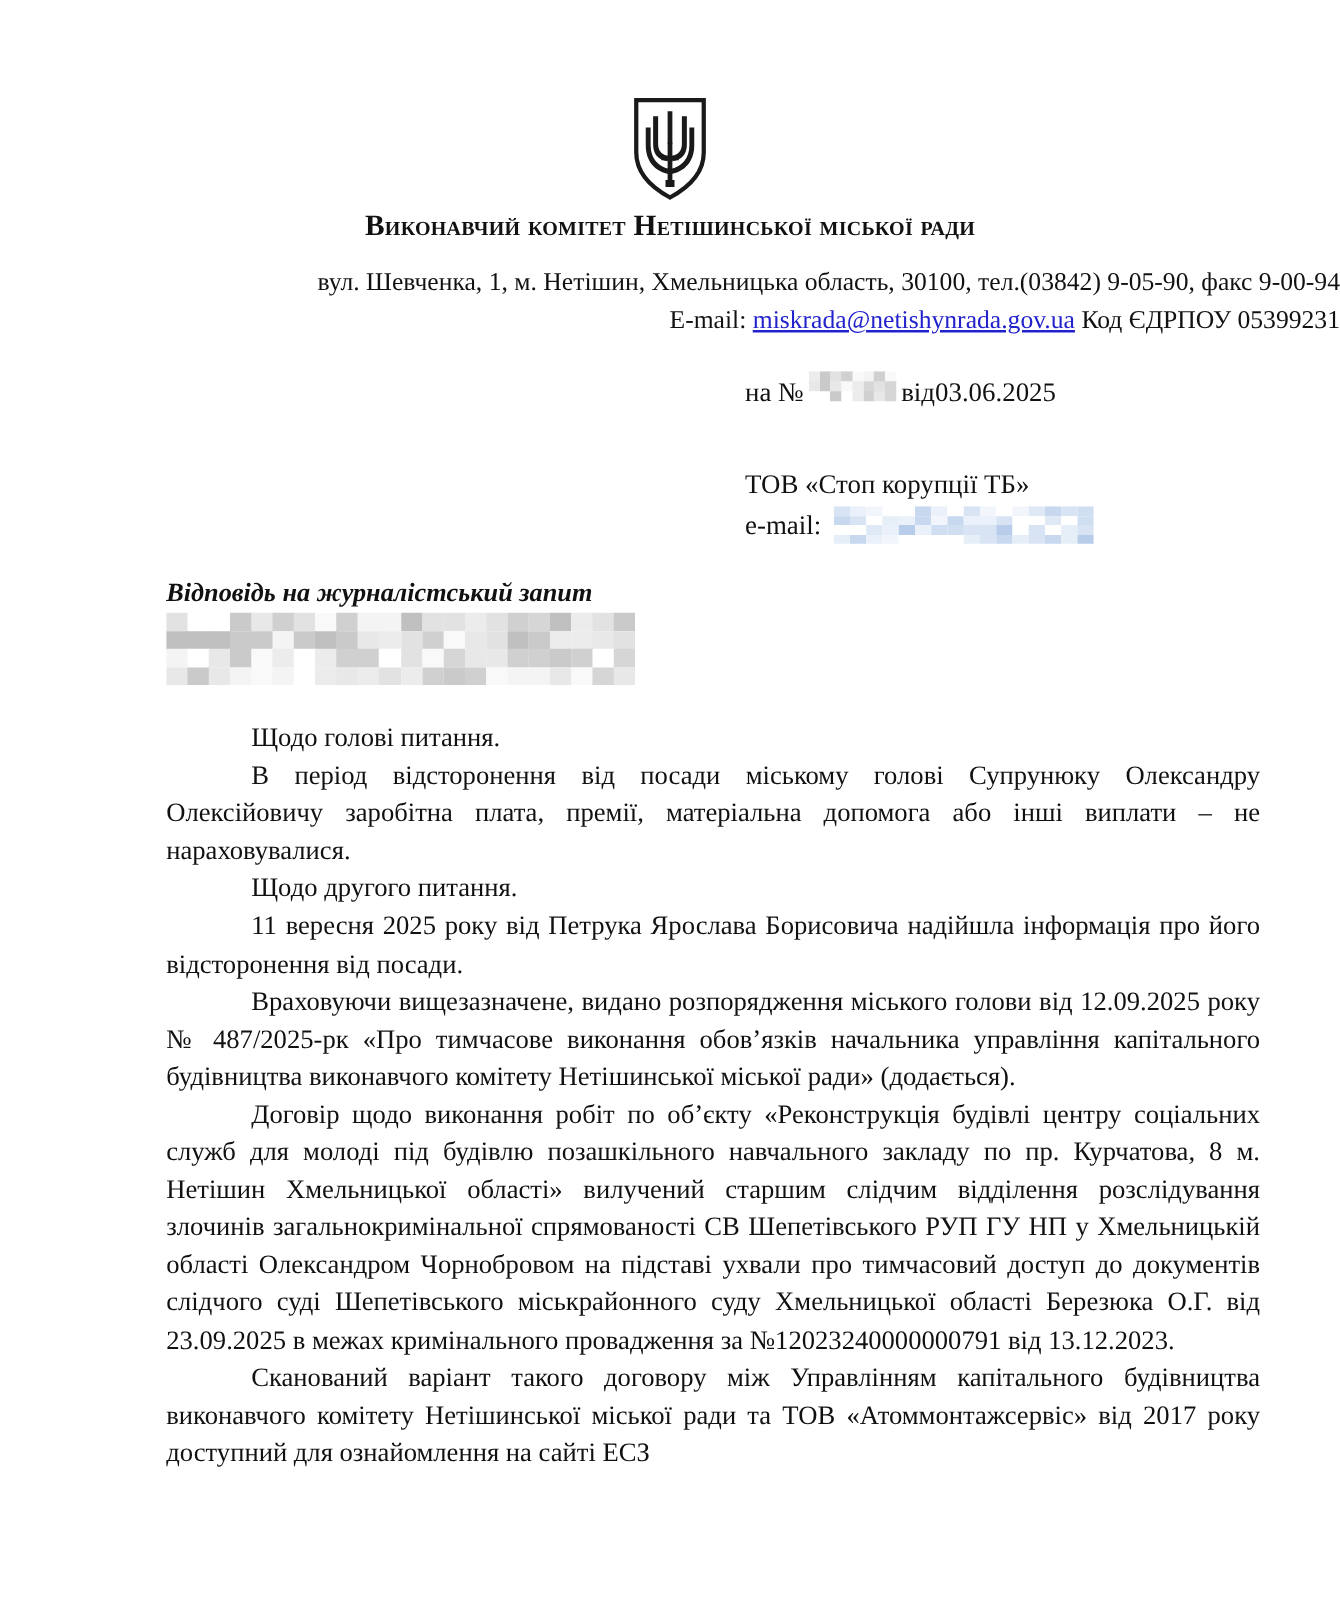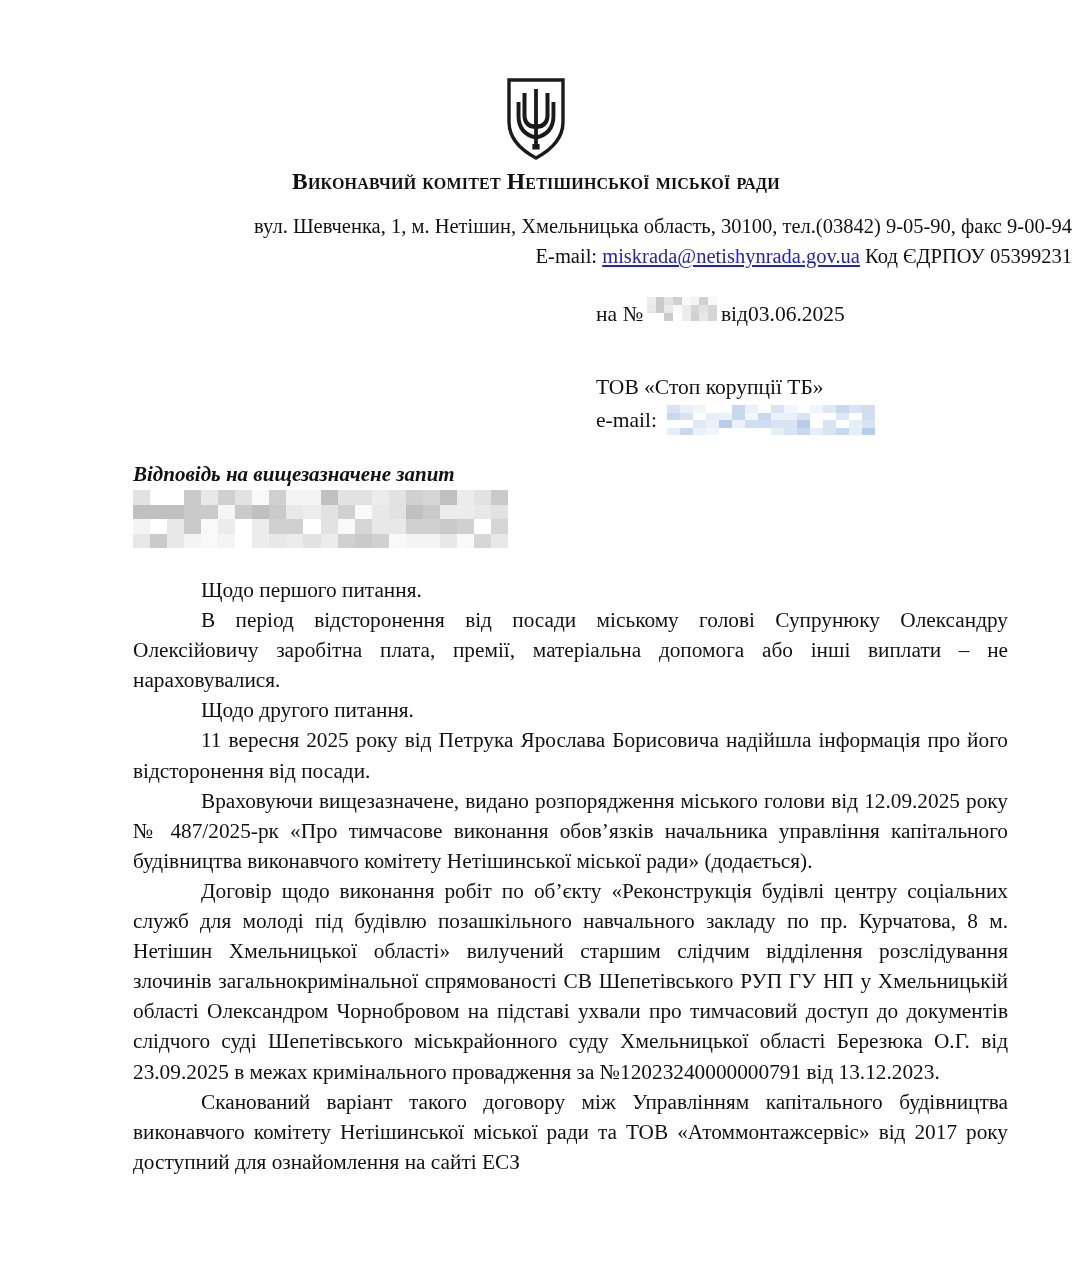--- a/index.html
+++ b/index.html
@@ -297,21 +297,21 @@
           <span style="left: 130px; top: 22.5px; width: 13.6px; height: 8.1px; background: rgb(199, 216, 239);"></span>
           <span style="left: 143px; top: 22.5px; width: 13.6px; height: 8.1px; background: rgb(230, 238, 248);"></span>
           <span style="left: 156px; top: 22.5px; width: 13.6px; height: 8.1px; background: rgb(216, 228, 244);"></span>
           <span style="left: 169px; top: 22.5px; width: 13.6px; height: 8.1px; background: rgb(199, 216, 239);"></span>
           <span style="left: 182px; top: 22.5px; width: 13.6px; height: 8.1px; background: rgb(230, 238, 248);"></span>
           <span style="left: 195px; top: 22.5px; width: 13.6px; height: 8.1px; background: rgb(184, 205, 234);"></span>
         </span>
     </div>
   </div>
 
-  <div class="subject">Відповідь на вищезазначене запит</div>
+  <div class="subject">Відповідь на журналістський запит</div>
   <div class="mosaic mosaic-subject" id="mos-subject">
       <span style="left: 0px; top: 0px; width: 17.6455px; height: 15.1px; background: rgb(226, 226, 226);"></span>
       <span style="left: 17.0455px; top: 0px; width: 17.6455px; height: 15.1px; background: rgb(255, 255, 255);"></span>
       <span style="left: 34.0909px; top: 0px; width: 17.6455px; height: 15.1px; background: rgb(255, 255, 255);"></span>
       <span style="left: 51.1364px; top: 0px; width: 17.6455px; height: 15.1px; background: rgb(202, 202, 202);"></span>
       <span style="left: 68.1818px; top: 0px; width: 17.6455px; height: 15.1px; background: rgb(232, 232, 232);"></span>
       <span style="left: 85.2273px; top: 0px; width: 17.6455px; height: 15.1px; background: rgb(208, 208, 208);"></span>
       <span style="left: 102.273px; top: 0px; width: 17.6455px; height: 15.1px; background: rgb(226, 226, 226);"></span>
       <span style="left: 119.318px; top: 0px; width: 17.6455px; height: 15.1px; background: rgb(249, 249, 249);"></span>
       <span style="left: 136.364px; top: 0px; width: 17.6455px; height: 15.1px; background: rgb(208, 208, 208);"></span>
@@ -390,21 +390,21 @@
       <span style="left: 255.682px; top: 43.5px; width: 17.6455px; height: 15.1px; background: rgb(249, 249, 249);"></span>
       <span style="left: 272.727px; top: 43.5px; width: 17.6455px; height: 15.1px; background: rgb(244, 244, 244);"></span>
       <span style="left: 289.773px; top: 43.5px; width: 17.6455px; height: 15.1px; background: rgb(244, 244, 244);"></span>
       <span style="left: 306.818px; top: 43.5px; width: 17.6455px; height: 15.1px; background: rgb(232, 232, 232);"></span>
       <span style="left: 323.864px; top: 43.5px; width: 17.6455px; height: 15.1px; background: rgb(249, 249, 249);"></span>
       <span style="left: 340.909px; top: 43.5px; width: 17.6455px; height: 15.1px; background: rgb(214, 214, 214);"></span>
       <span style="left: 357.955px; top: 43.5px; width: 17.6455px; height: 15.1px; background: rgb(232, 232, 232);"></span>
     </div>
 
   <div class="body-text" id="body-text">
-      <p>Щодо першого питання.</p>
+      <p>Щодо голові питання.</p>
       <p>В період відсторонення від посади міському голові Супрунюку Олександру Олексійовичу заробітна плата, премії, матеріальна допомога або інші виплати – не нараховувалися.</p>
       <p>Щодо другого питання.</p>
       <p>11 вересня 2025 року від Петрука Ярослава Борисовича надійшла інформація про його відсторонення від посади.</p>
       <p>Враховуючи вищезазначене, видано розпорядження міського голови від 12.09.2025 року № 487/2025-рк «Про тимчасове виконання обов’язків начальника управління капітального будівництва виконавчого комітету Нетішинської міської ради» (додається).</p>
       <p>Договір щодо виконання робіт по об’єкту «Реконструкція будівлі центру соціальних служб для молоді під будівлю позашкільного навчального закладу по пр. Курчатова, 8 м. Нетішин Хмельницької області» вилучений старшим слідчим відділення розслідування злочинів загальнокримінальної спрямованості СВ Шепетівського РУП ГУ НП у Хмельницькій області Олександром Чорнобровом на підставі ухвали про тимчасовий доступ до документів слідчого суді Шепетівського міськрайонного суду Хмельницької області Березюка О.Г. від 23.09.2025 в межах кримінального провадження за №12023240000000791 від 13.12.2023.</p>
       <p>Сканований варіант такого договору між Управлінням капітального будівництва виконавчого комітету Нетішинської міської ради та ТОВ «Атоммонтажсервіс» від 2017 року доступний для ознайомлення на сайті ЕСЗ</p>
     </div>
 
   <div class="stamp">
     <span>

